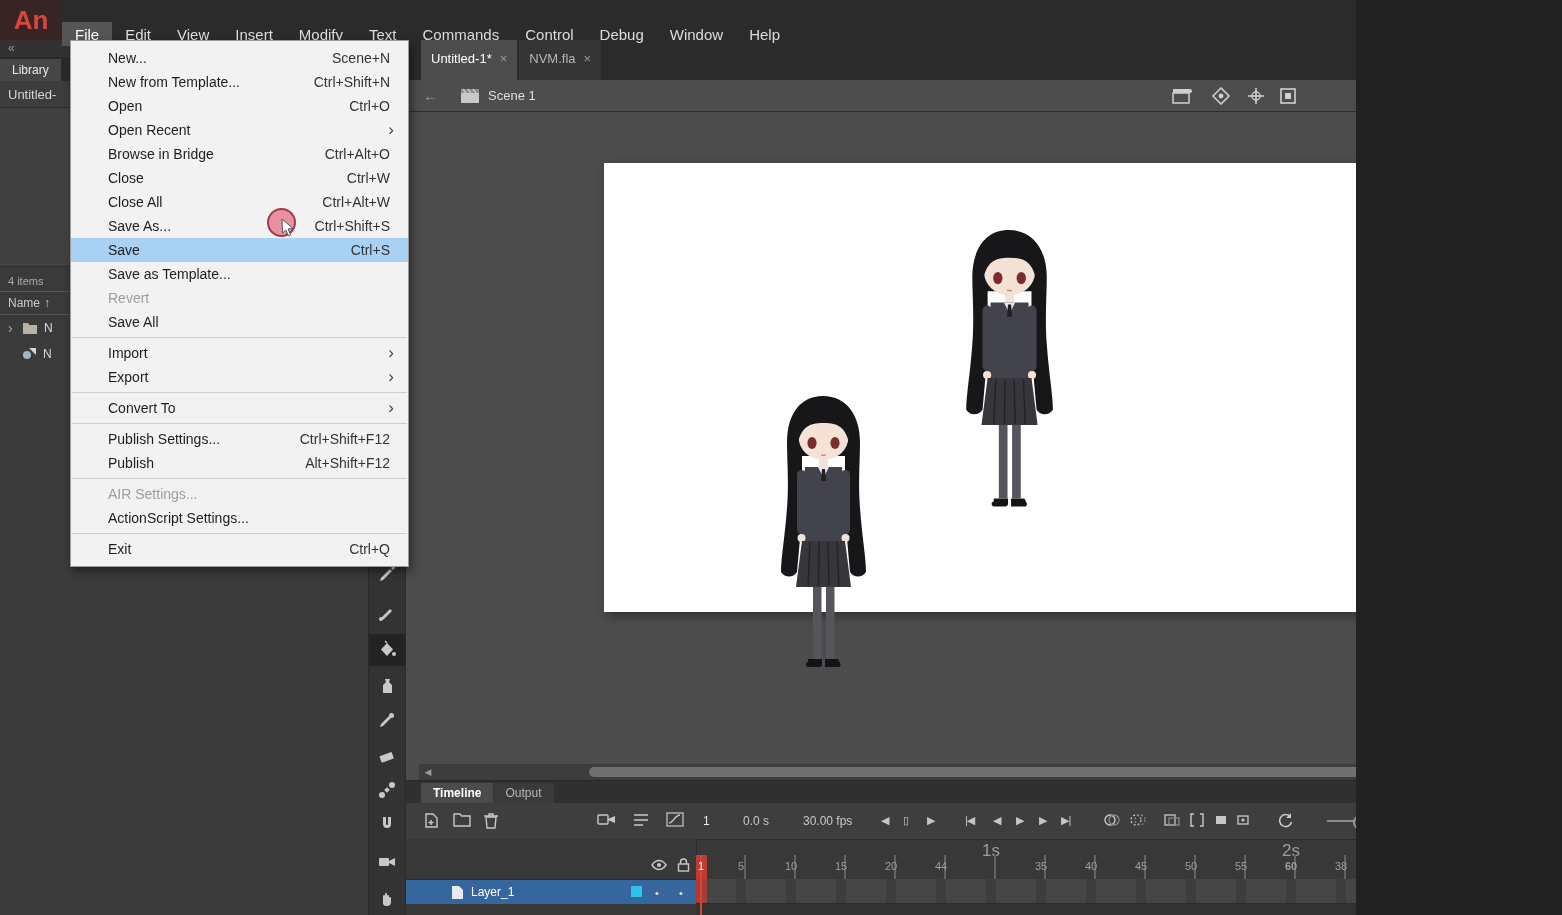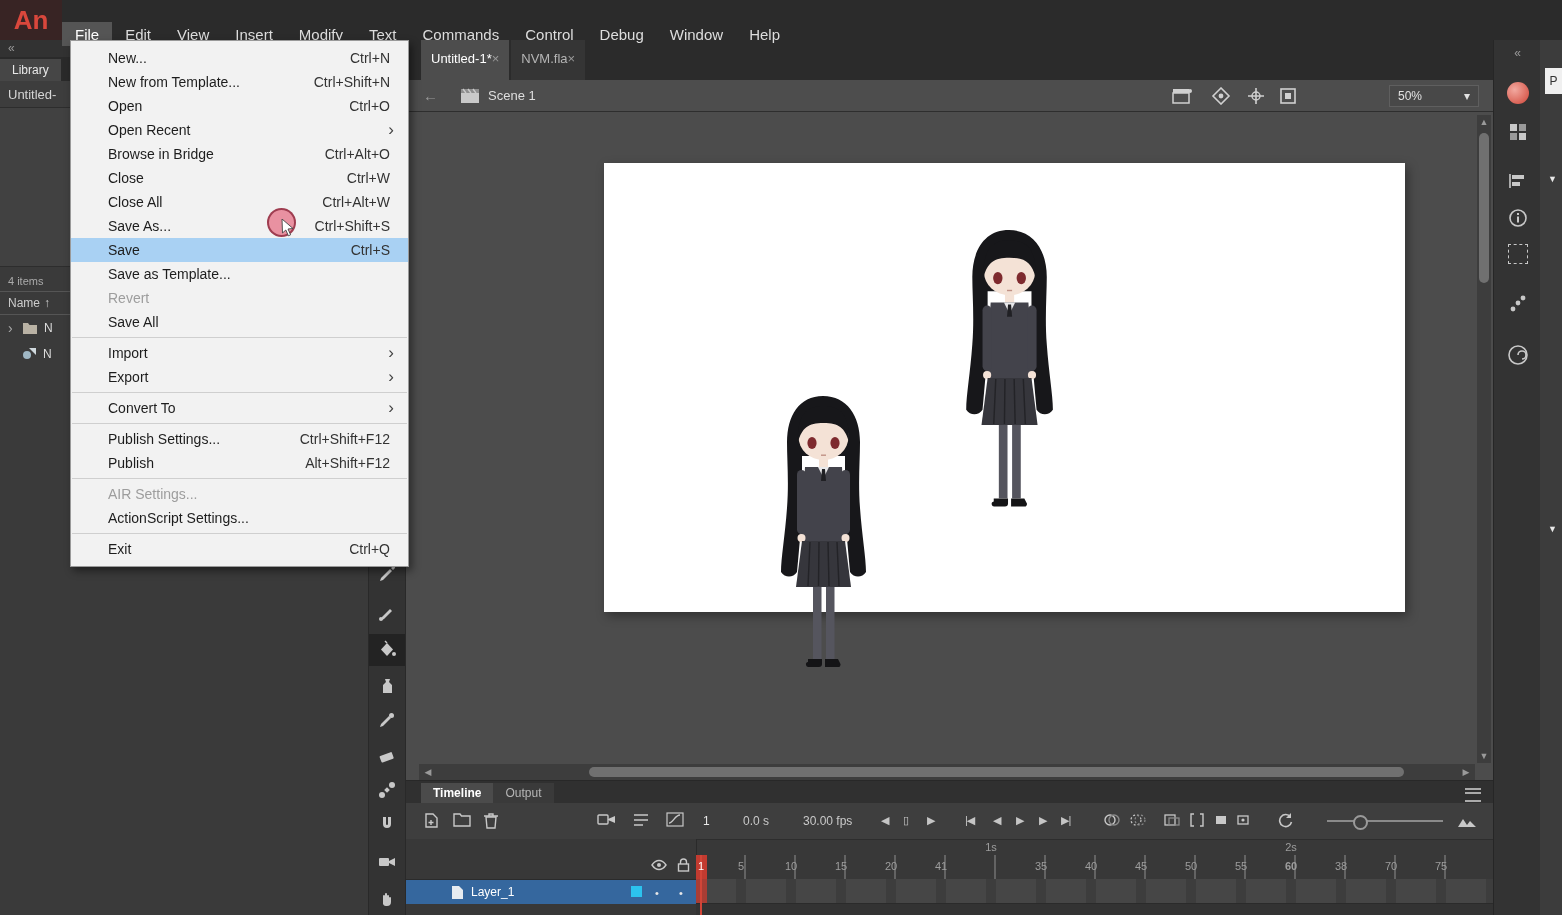--- a/index.html
+++ b/index.html
@@ -1,16 +1,16 @@
 <!DOCTYPE html>
 <html><head>
 <meta charset="utf-8">
 <style>
   html,body{margin:0;padding:0;background:#222;}
-  #root{position:relative;width:1562px;height:915px;overflow:hidden;
+  #root{position:relative;width:1356px;height:915px;overflow:hidden;
         font-family:"Liberation Sans",sans-serif;background:#3a3a3a;
         -webkit-font-smoothing:antialiased;}
   .abs{position:absolute;}
   svg{display:block;}
 
   
   .menubar{position:absolute;left:0;top:0;width:1562px;height:40px;background:#2b2b2b;
            display:flex;align-items:stretch;color:#ddd;font-size:15px;z-index:20;}
   .logo{width:62px;display:flex;align-items:center;justify-content:center;
         color:#d9473c;font-weight:bold;font-size:26px;background:#382424;}
@@ -53,21 +53,21 @@
   
   .tools{position:absolute;left:368px;top:40px;width:36px;height:875px;background:#333;
          border-left:1px solid #292929;border-right:1px solid #292929;z-index:4;}
   .tool{position:absolute;left:0;width:36px;height:32px;display:flex;align-items:center;justify-content:center;}
   .tool.active{background:#232323;}
 
   
   .main{position:absolute;left:405px;top:40px;width:1088px;height:875px;background:#4c4c4c;}
   .tabbar{position:absolute;left:0;top:0;width:100%;height:40px;background:#2b2b2b;
           display:flex;align-items:flex-end;padding-left:16px;box-sizing:border-box;}
-  .doc-tab{height:27px;display:flex;align-items:center;gap:0;padding:8px 10px;
+  .doc-tab{height:27px;display:flex;align-items:center;gap:8px;padding:8px 10px;
            background:#353535;color:#b5b5b5;font-size:13px;margin-right:2px;}
   .doc-tab.active{background:#4d4d4d;color:#fff;}
   .doc-tab .x{color:#9a9a9a;font-size:13px;}
 
   .scenebar{position:absolute;left:0;top:40px;width:100%;height:32px;background:#4d4d4d;
             border-bottom:1px solid #2e2e2e;display:flex;align-items:center;color:#dedede;
             font-size:13px;box-sizing:border-box;}
   .zoombox{position:absolute;right:14px;top:5px;width:90px;height:22px;background:#484848;
            border:1px solid #5f5f5f;display:flex;align-items:center;justify-content:space-between;
            padding:9px 8px;font-size:12px;color:#e2e2e2;box-sizing:border-box;}
@@ -100,21 +100,21 @@
 
   .lpane{position:absolute;left:0;top:58px;width:291px;bottom:0;background:#383838;
          border-right:1px solid #2a2a2a;}
   .lpane-head{position:relative;height:40px;border-bottom:1px solid #2b2b2b;}
   .layer-row{position:absolute;left:0;top:41px;width:100%;height:24px;background:#35679e;
              display:flex;align-items:center;color:#fff;font-size:12px;}
   .swatch{position:absolute;left:226px;top:47px;width:11px;height:11px;background:#2cc3ee;}
   .ldot{position:absolute;top:48px;color:#e8e8e8;font-size:11px;}
 
   .frames{position:absolute;left:291px;top:58px;right:0;bottom:0;overflow:hidden;}
-  .ruler-secs{position:relative;height:16px;font-size:11px;color:#9d9d9d;}
+  .ruler-secs{position:relative;height:16px;font-size:17px;color:#9d9d9d;}
   .ruler-nums{position:relative;height:24px;font-size:11px;color:#9d9d9d;
      background-image:repeating-linear-gradient(90deg,transparent 0 48px,#636363 48px 50px);}
   .rnum{position:absolute;top:5px;width:26px;text-align:center;}
   .rsec{position:absolute;top:2px;width:26px;text-align:center;}
   .rows{position:absolute;left:0;top:40px;right:0;bottom:0;background:#333;}
   .frame-row{height:24px;background:repeating-linear-gradient(90deg,#464646 0 40px,#3d3d3d 40px 50px);
              border-bottom:1px solid #2b2b2b;position:relative;}
   .playhead-marker{position:absolute;left:0;top:16px;width:11px;height:24px;background:#c23b30;z-index:2;}
   .playhead-line{position:absolute;left:4px;top:16px;bottom:0;width:2px;background:#d24538;z-index:3;}
   .playhead-cell{position:absolute;left:0;top:40px;width:11px;height:24px;background:rgba(194,59,48,.8);z-index:2;}
@@ -485,21 +485,21 @@
         <div class="ruler-secs">
           <span class="rsec" style="left:282px;">1s</span>
           <span class="rsec" style="left:582px;">2s</span>
         </div>
         <div class="ruler-nums">
           <span class="rnum cur" style="left:-8px;">1</span>
           <span class="rnum" style="left:32px;">5</span>
           <span class="rnum" style="left:82px;">10</span>
           <span class="rnum" style="left:132px;">15</span>
           <span class="rnum" style="left:182px;">20</span>
-          <span class="rnum" style="left:232px;">41</span>
+          <span class="rnum" style="left:232px;">44</span>
           <span class="rnum" style="left:274px;margin-top:36px;">30</span>
           <span class="rnum" style="left:332px;">35</span>
           <span class="rnum" style="left:382px;">40</span>
           <span class="rnum" style="left:432px;">45</span>
           <span class="rnum" style="left:482px;">50</span>
           <span class="rnum" style="left:532px;">55</span>
           <span class="rnum" style="left:582px;font-weight:bold;">60</span>
           <span class="rnum" style="left:632px;">38</span>
           <span class="rnum" style="left:682px;">70</span>
           <span class="rnum" style="left:732px;">75</span>
@@ -565,21 +565,21 @@
     <div class="ptab">
         <span>P</span>
       </div>
     <span class="wtri" style="top:134px;">▼</span>
     <span class="wtri" style="top:484px;">▼</span>
   </div>
 
   <div class="dropdown">
     <div class="mi">
         <span>New...</span>
-        <span class="sc">Ctrl+N</span>
+        <span class="sc">Scene+N</span>
       </div>
     <div class="mi">
         <span>New from Template...</span>
         <span class="sc">Ctrl+Shift+N</span>
       </div>
     <div class="mi">
         <span>Open</span>
         <span class="sc">Ctrl+O</span>
       </div>
     <div class="mi has-sub">

